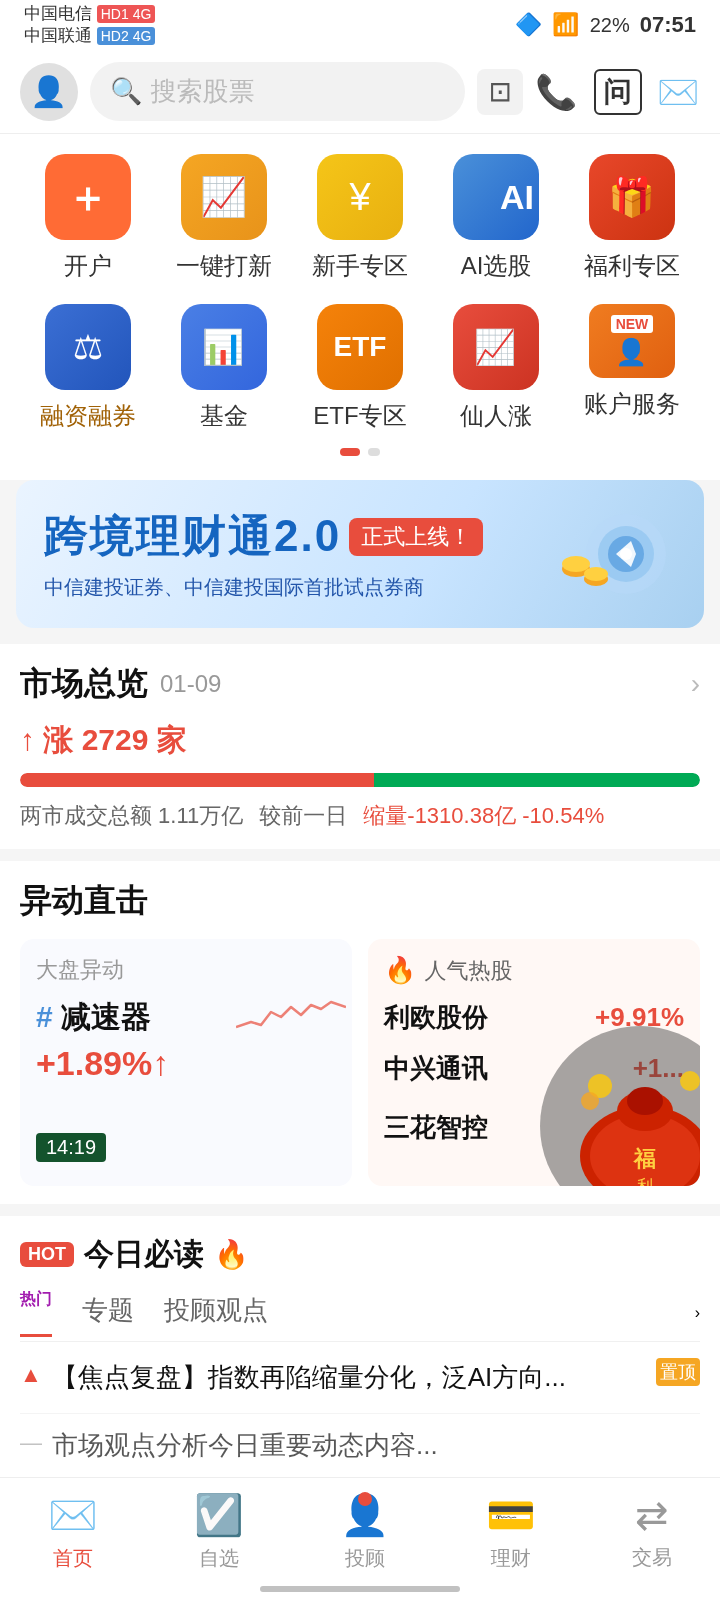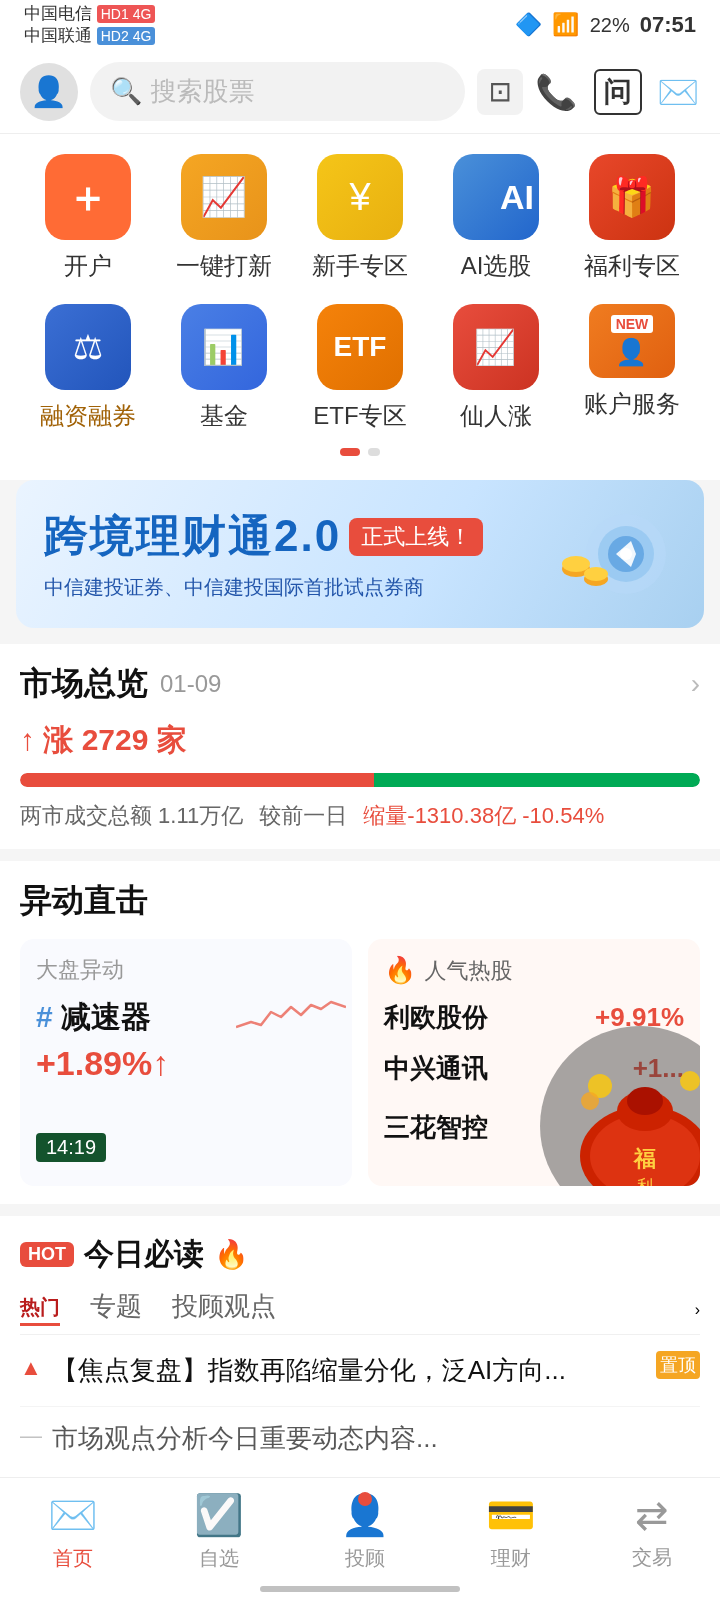--- a/index.html
+++ b/index.html
@@ -209,21 +209,21 @@
   </div>
 </div>
 
 <div style="background:#fff;margin-bottom:12px;padding:18px 20px 10px;">
   <div style="display:flex;align-items:center;gap:10px;margin-bottom:14px;">
     <span style="background:#E84D3D;color:#fff;font-size:18px;padding:2px 8px;border-radius:6px;font-weight:700;">HOT</span>
     <span style="font-size:30px;font-weight:700;color:#111;">今日必读</span>
     <span style="font-size:28px;">🔥</span>
   </div>
   <div style="display:flex;gap:30px;align-items:center;margin-bottom:4px;">
-    <span style="font-size:20px;color:#b91c1c;font-weight:700;border-bottom:3px solid #E84D3D;padding-bottom:2px;">热门</span>
+    <span style="font-size:16px;color:#a21caf;font-weight:700;border-bottom:3px solid #E84D3D;padding-bottom:24px;">热门</span>
     <span style="font-size:26px;color:#666;padding-bottom:6px;">专题</span>
     <span style="font-size:26px;color:#666;padding-bottom:6px;">投顾观点</span>
     <span style="margin-left:auto;">›</span>
   </div>
 
   <div style="display:flex;align-items:flex-start;gap:10px;padding:16px 0;border-top:1px solid #f0f0f0;">
     <span style="color:#E84D3D;font-size:22px;flex-shrink:0;margin-top:4px;">▲</span>
     <span style="font-size:26px;color:#111;flex:1;line-height:1.5;">【焦点复盘】指数再陷缩量分化，泛AI方向...</span>
     <span style="background:#F5A623;color:#fff;font-size:18px;padding:2px 4px;border-radius:4px;flex-shrink:0;">置顶</span>
   </div>

